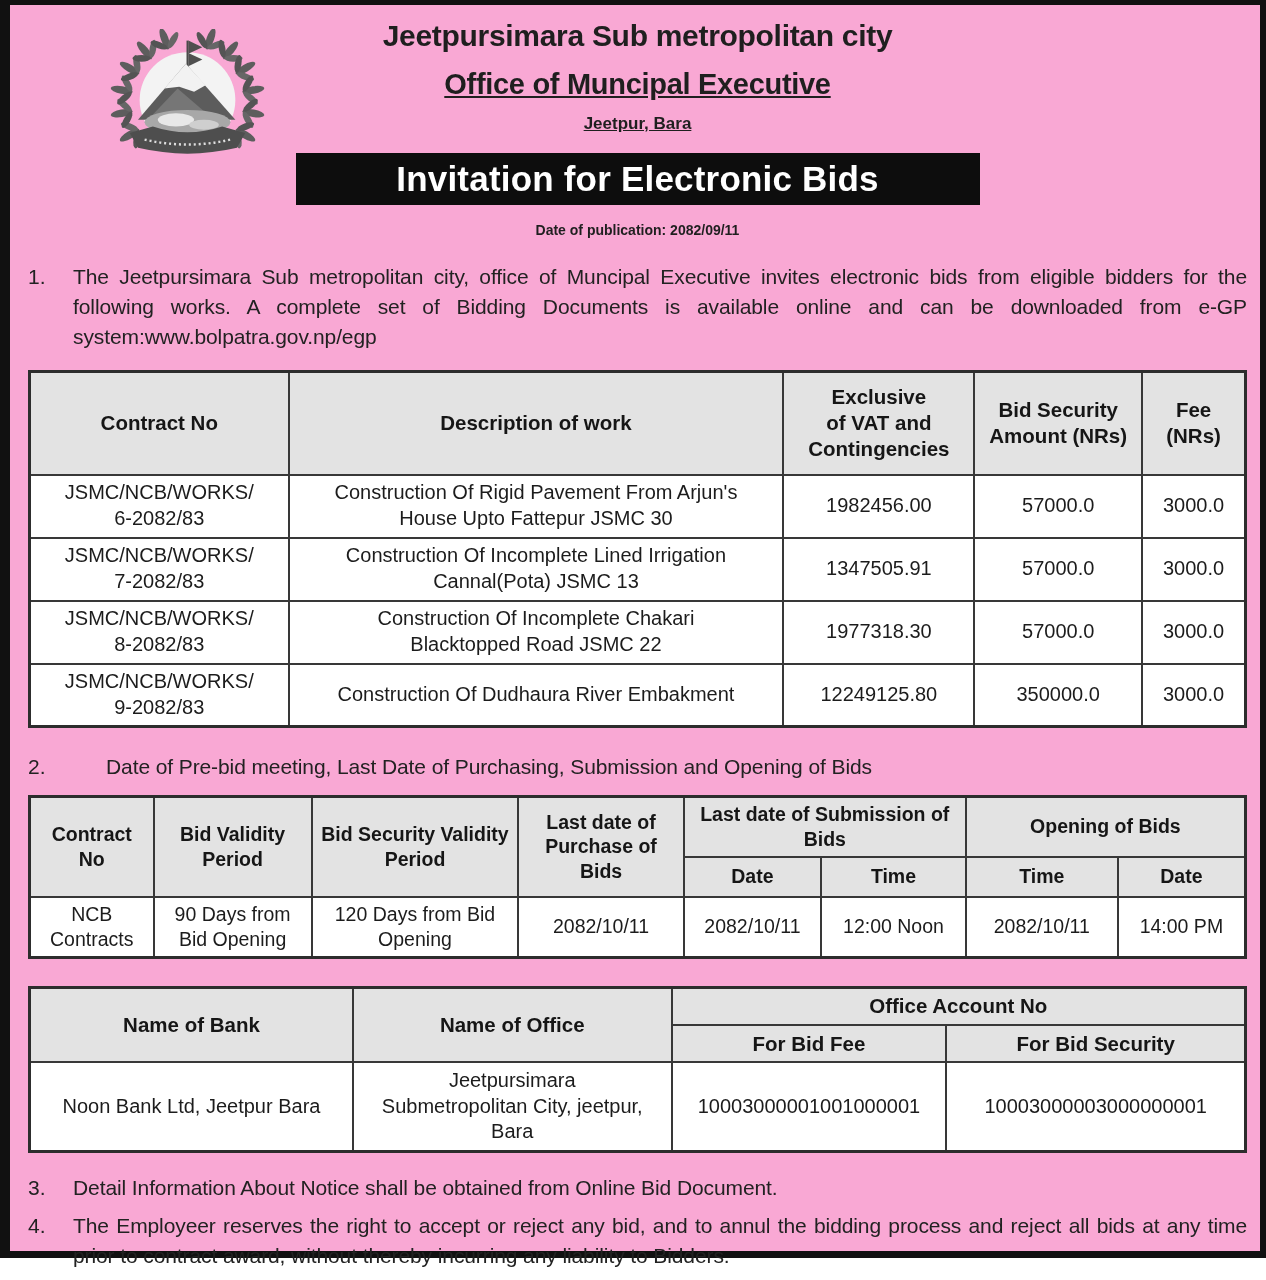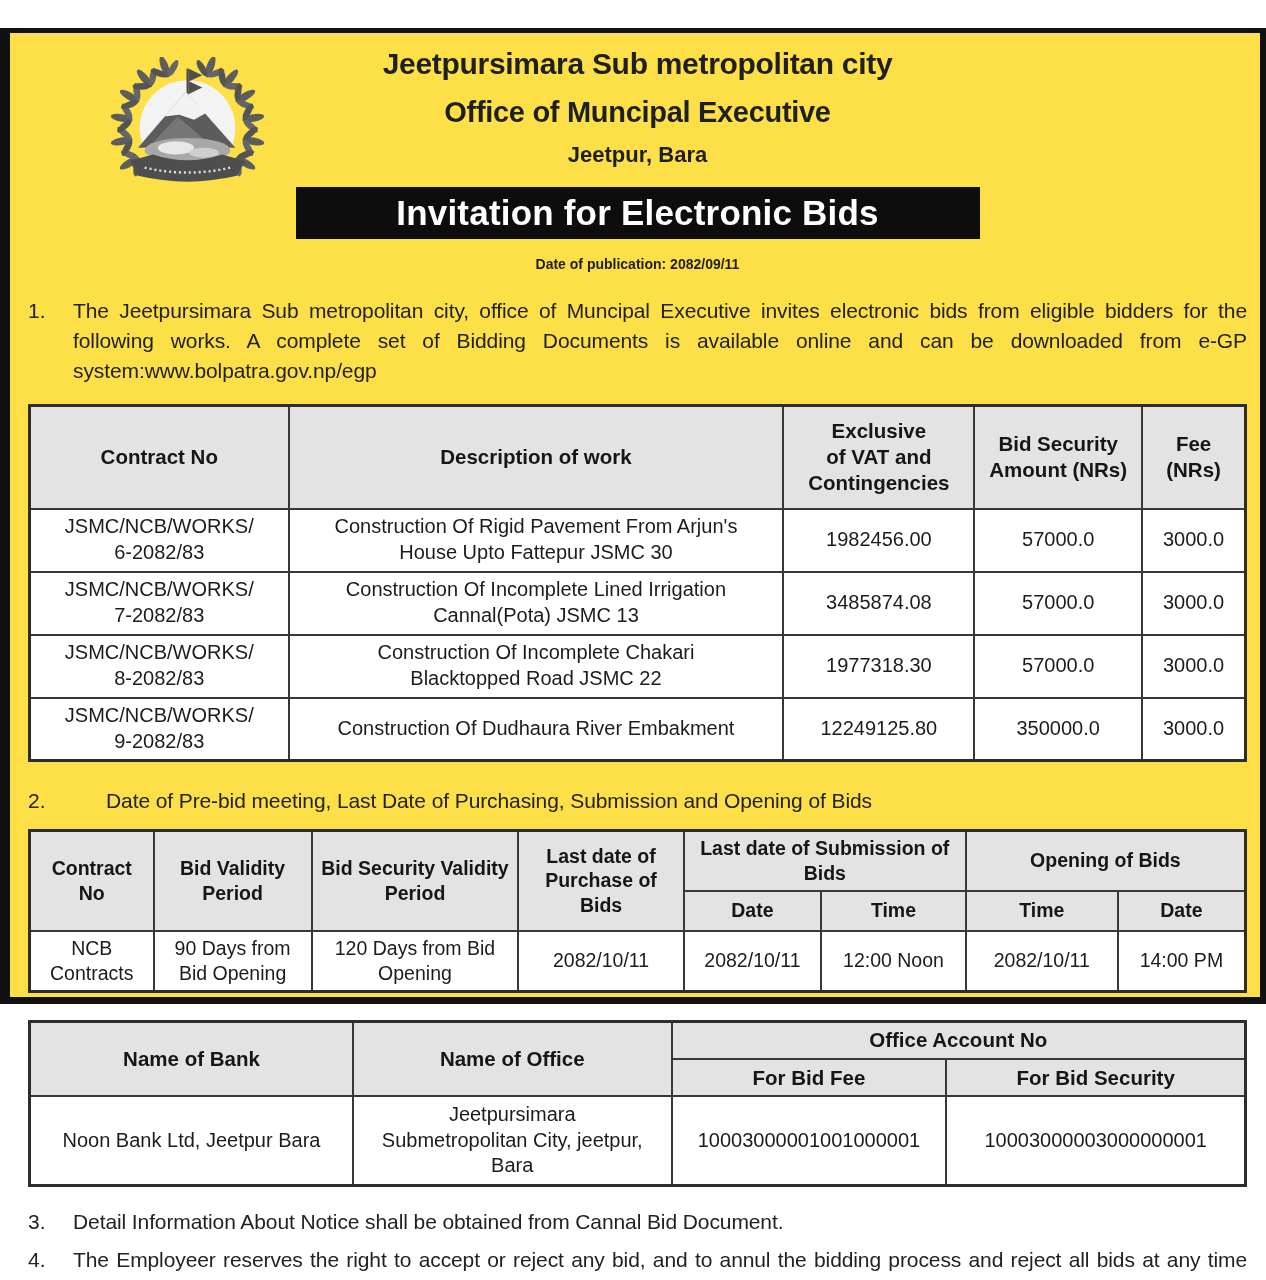--- a/index.html
+++ b/index.html
@@ -2,37 +2,36 @@
 <html><head>
 <meta charset="utf-8">
 <style>
   * { box-sizing: border-box; margin: 0; padding: 0; }
   html,body { background:#ffffff; }
   body { font-family: "Liberation Sans", sans-serif; color:#1f1f1f; }
 
   .canvas { position:relative; width:1266px; height:1280px; background:#ffffff; overflow:hidden; }
 
   .sheet {
-    position:absolute; left:0; top:0; width:1266px; height:976px;
-    background:#fde047;
+    position:absolute; left:0; top:0; width:1266px; height:1258px;
+    background:#f9a8d4;
     border-left:10px solid #111111;
     border-top:5px solid #111111;
     border-right:6px solid #111111;
     border-bottom:7px solid #111111;
     padding:12px 13px 0 18px;
-    margin-top:28px;
   }
 
   
   .emblem { position:absolute; left:95px; top:24px; width:165px; height:142px; }
 
   .hdr { text-align:center; }
   .org-line1 { font-size:30px; font-weight:bold; letter-spacing:-0.3px; margin-top:2px; }
-  .org-line2 { font-size:29px; font-weight:bold; letter-spacing:-0.3px; margin-top:15px; }
-  .org-line3 { font-size:22px; font-weight:bold; margin-top:13px; }
+  .org-line2 { font-size:29px; font-weight:bold; letter-spacing:-0.3px; margin-top:15px;text-decoration:underline; }
+  .org-line3 { font-size:17px; font-weight:bold; margin-top:13px;text-decoration:underline; }
 
   .banner {
     margin:19px auto 0 auto; width:684px; height:52px;
     background:#0d0d0d; color:#ffffff;
     display:flex; align-items:center; justify-content:center;
     font-size:35px; font-weight:bold; letter-spacing:0.2px;
   }
   .pubdate { margin-top:17px; font-size:14px; font-weight:bold; text-align:center; }
 
   
@@ -164,21 +163,21 @@
 House Upto Fattepur JSMC 30</td>
         <td>1982456.00</td>
         <td>57000.0</td>
         <td>3000.0</td>
       </tr>
       <tr class="drow">
         <td>JSMC/NCB/WORKS/
 7-2082/83</td>
         <td>Construction Of Incomplete Lined Irrigation
 Cannal(Pota) JSMC 13</td>
-        <td>3485874.08</td>
+        <td>1347505.91</td>
         <td>57000.0</td>
         <td>3000.0</td>
       </tr>
       <tr class="drow">
         <td>JSMC/NCB/WORKS/
 8-2082/83</td>
         <td>Construction Of Incomplete Chakari
 Blacktopped Road JSMC 22</td>
         <td>1977318.30</td>
         <td>57000.0</td>
@@ -269,21 +268,21 @@
 Bara</td>
         <td>10003000001001000001</td>
         <td>10003000003000000001</td>
       </tr>
     </tbody>
       </table>
 
     <div class="notes">
       <div class="numitem note">
         <div class="num">3.</div>
-        <div class="itext-plain">Detail Information About Notice shall be obtained from Cannal Bid Document.</div>
+        <div class="itext-plain">Detail Information About Notice shall be obtained from Online Bid Document.</div>
       </div>
       <div class="numitem note">
         <div class="num">4.</div>
         <div class="itext">The Employeer reserves the right to accept or reject any bid, and to annul the bidding process and reject all bids at any time prior to contract award, without thereby incurring any liability to Bidders.</div>
       </div>
     </div>
 
   </div>
 </div>
 

